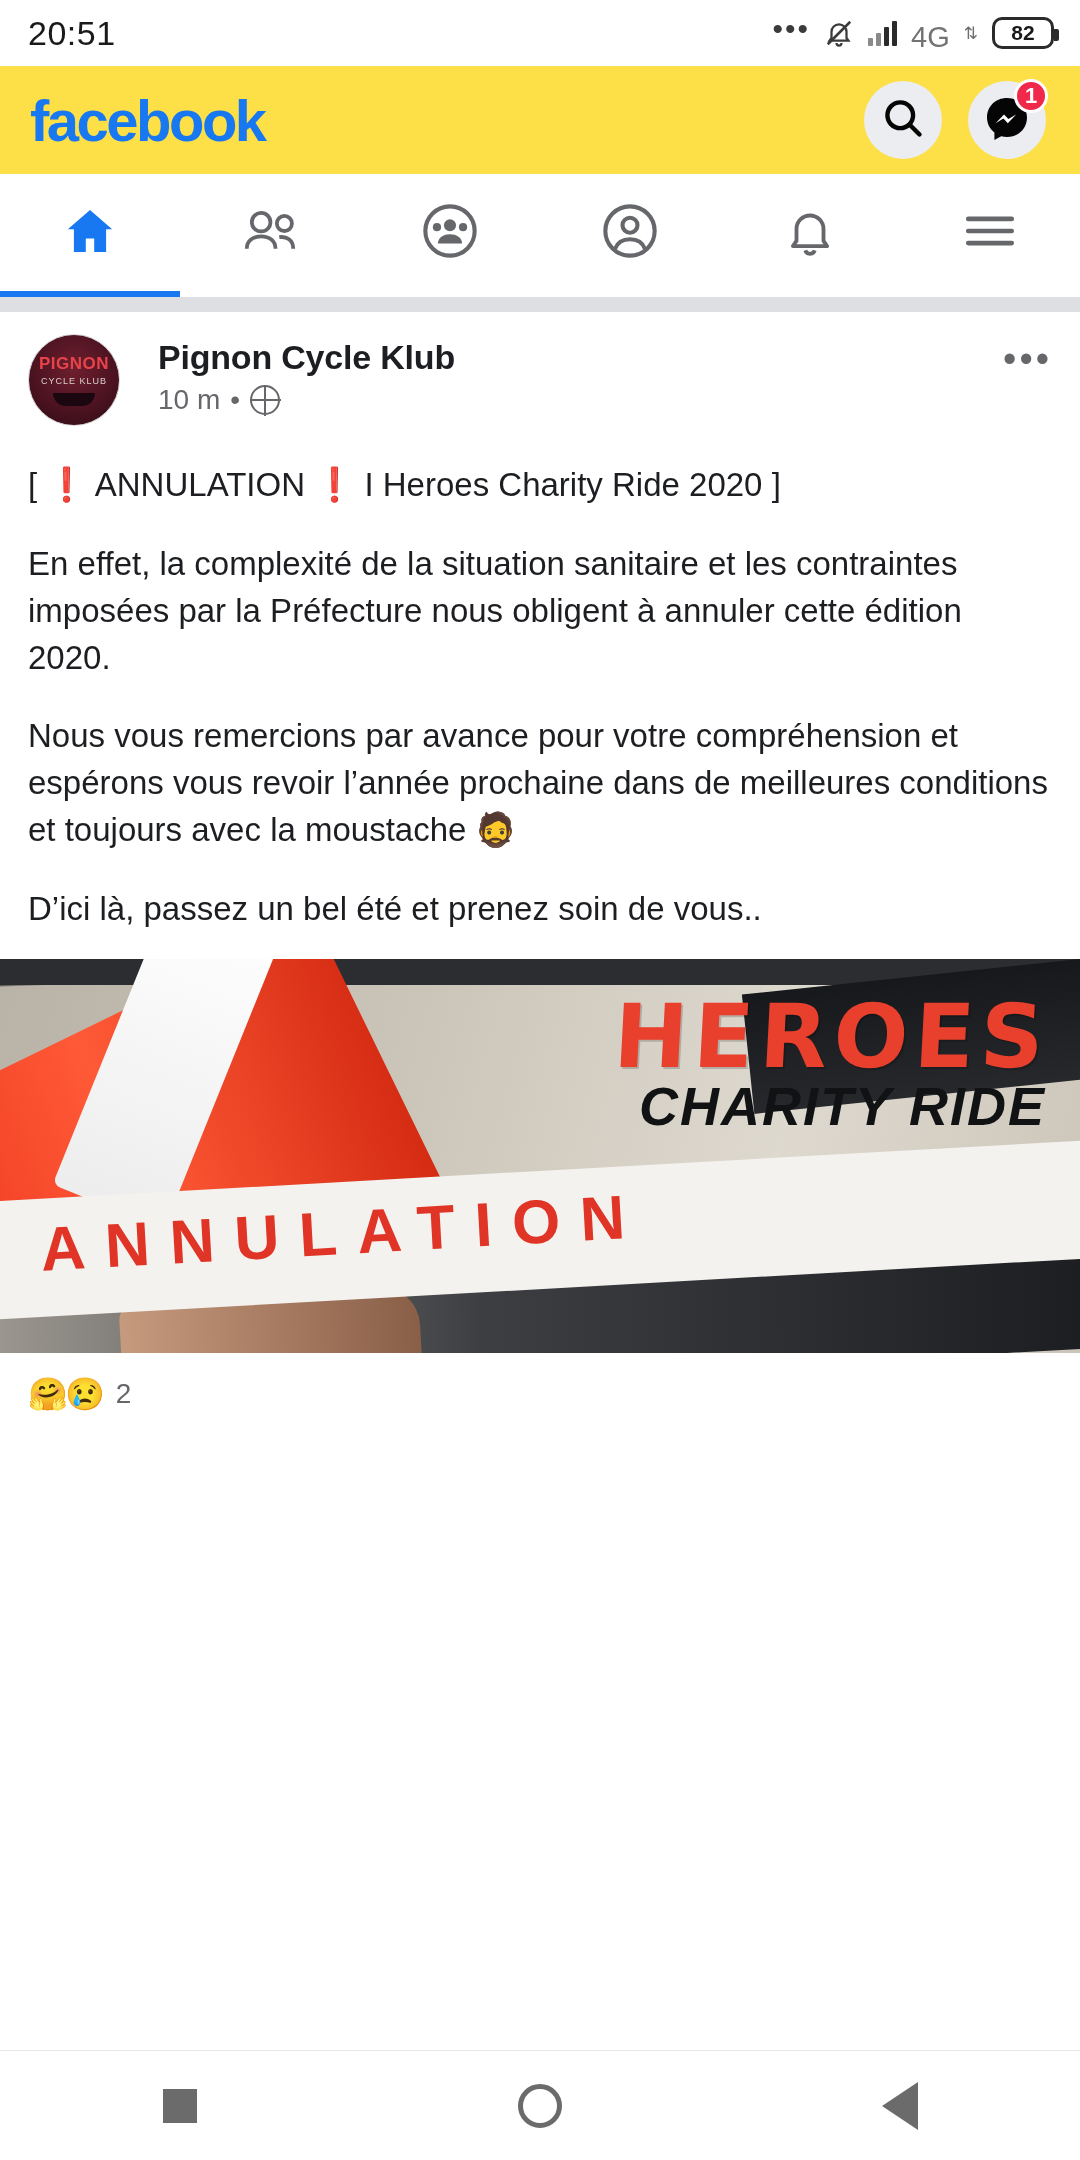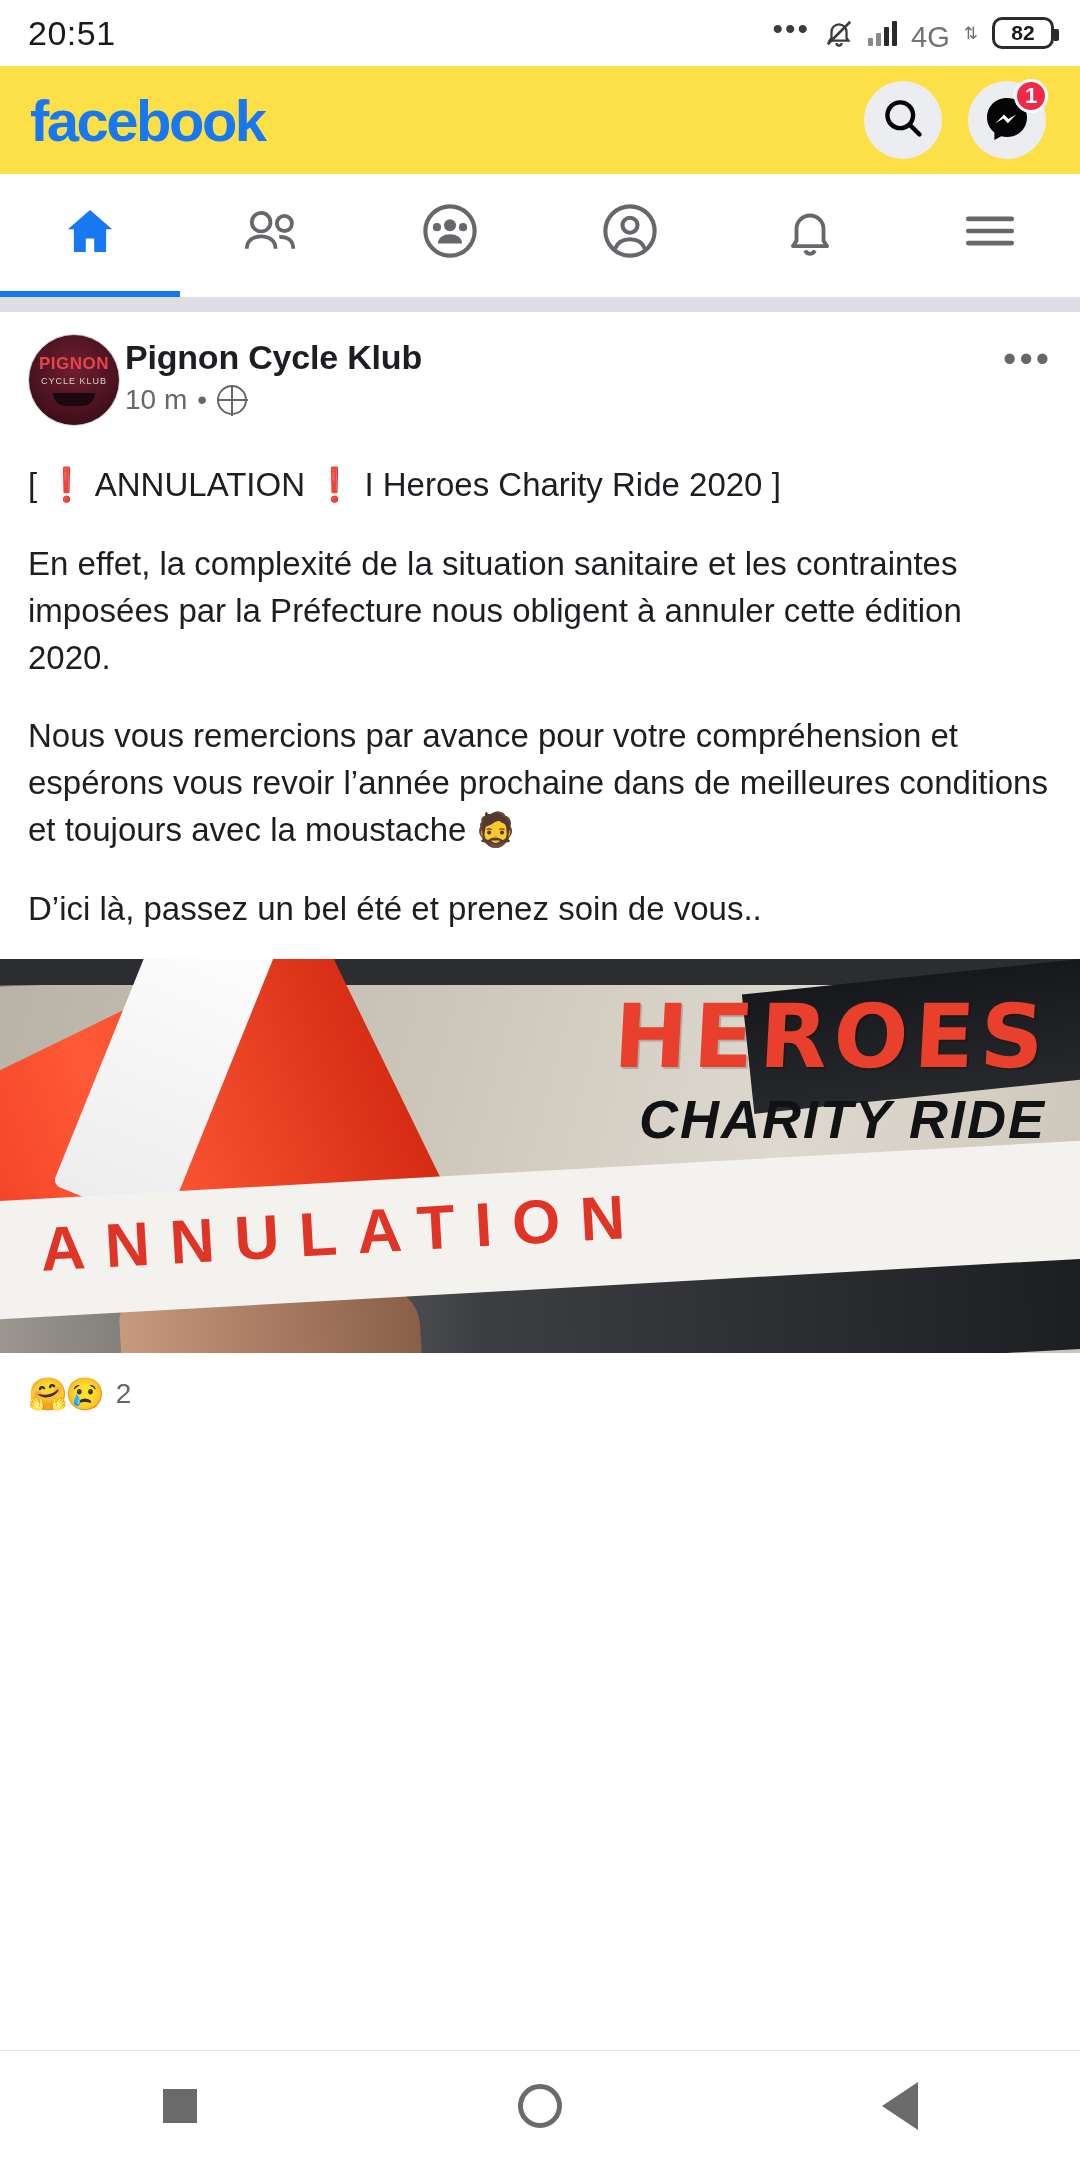--- a/index.html
+++ b/index.html
@@ -122,21 +122,21 @@
     background: #1778F2;
   }
   .sep-bar { height: 14px; background: #dddfe2; }
 
   
   .post { background: #ffffff; padding-top: 22px; }
   .post-head {
     display: flex;
     align-items: flex-start;
     padding: 0 28px;
-    gap: 5px;
+    gap: 38px;
   }
   .avatar {
     width: 92px; height: 92px;
     border-radius: 50%;
     background: radial-gradient(circle at 50% 38%, #6e1f2e 0%, #4a1220 60%, #2d0a14 100%);
     border: 1px solid #d8d8d8;
     display: flex; flex-direction: column; align-items: center; justify-content: center;
     overflow: hidden;
     flex-shrink: 0;
   }
@@ -232,21 +232,21 @@
     font-size: 88px;
     font-weight: 700;
     color: #e8402c;
     letter-spacing: 6px;
     font-family: "DejaVu Sans", sans-serif;
     transform: skewX(-3deg);
     text-shadow: 2px 2px 0 rgba(0,0,0,0.18);
   }
   .pi-charity {
     position: absolute;
-    right: 34px; top: 129px;
+    right: 34px; top: 116px;
     font-size: 54px;
     font-weight: 700;
     font-style: italic;
     color: #111214;
     letter-spacing: 2px;
   }
   .pi-white-band {
     position: absolute;
     left: -30px; right: -30px; top: 212px;
     height: 118px;

